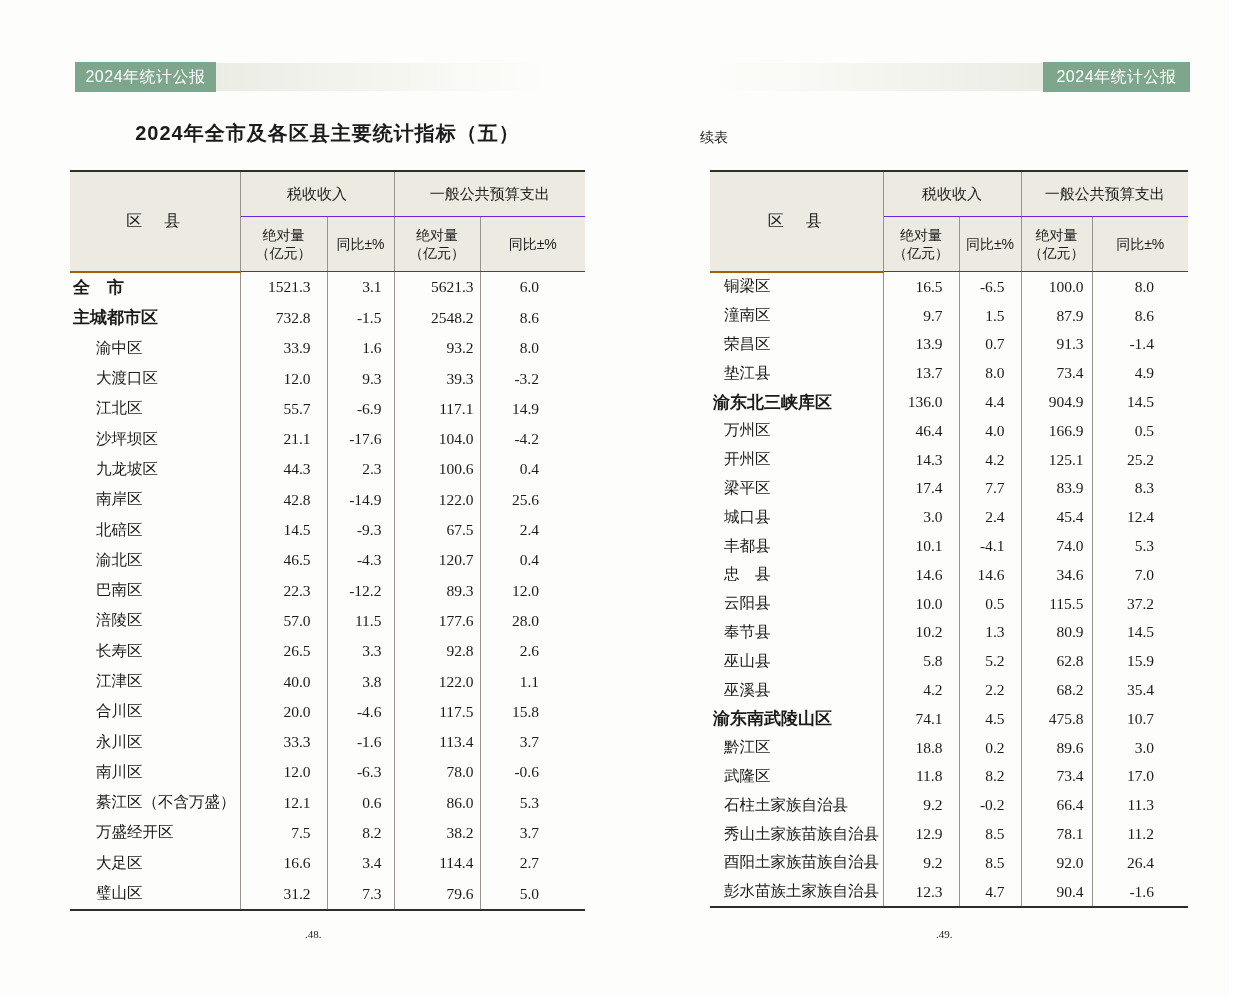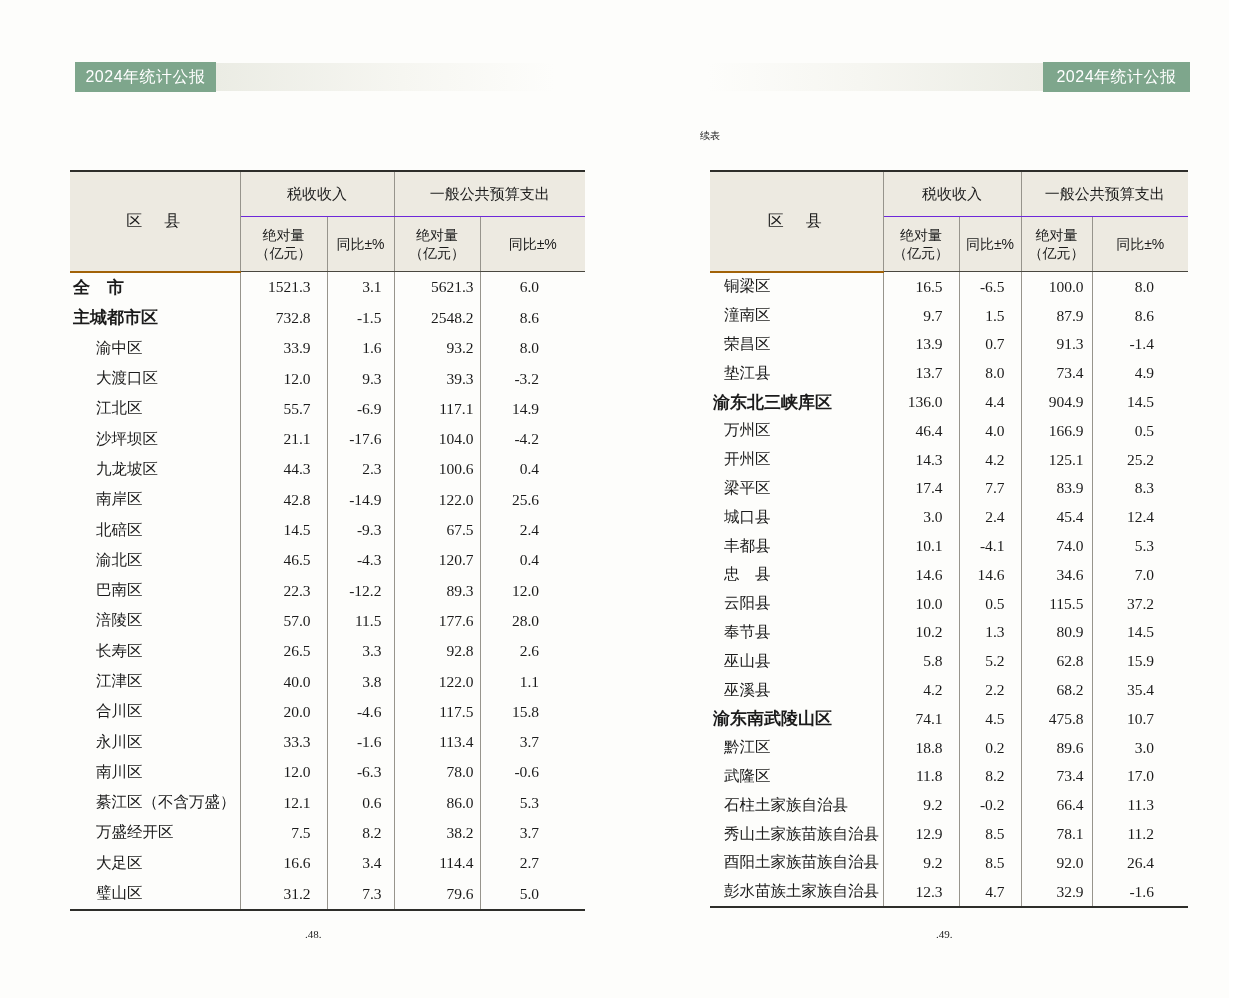--- a/index.html
+++ b/index.html
@@ -19,21 +19,21 @@
   .strip-left  { left:216px; width:338px;
     background:linear-gradient(to right,#ebece4,#f6f6f1 55%,rgba(255,255,255,0)); }
   .strip-right { left:708px; width:335px;
     background:linear-gradient(to left,#ebece4,#f6f6f1 55%,rgba(255,255,255,0)); }
 
   
   .page-title {
     position:absolute; left:70px; top:120px; width:515px; text-align:center;
     font-size:20px; font-weight:bold; letter-spacing:1px;
   }
-  .continued { position:absolute; left:700px; top:129px; font-size:10px; }
+  .continued { position:absolute; left:700px; top:129px; font-size:14px; }
 
   
   .stat-table {
     position:absolute; border-collapse:collapse; table-layout:fixed;
     border-top:2px solid #2e2e2a; border-bottom:2px solid #2e2e2a;
   }
   .t-left  { left:70px;  top:170px; width:515px; }
   .t-right { left:710px; top:170px; width:478px; }
 
   .stat-table th, .stat-table td { border-left:1px solid #97948c; border-right:1px solid #97948c; padding:0; }
@@ -78,20 +78,21 @@
 </head>
 <body>
 
 <div class="canvas">
 
   <div class="badge badge-left">2024年统计公报</div>
   <div class="strip strip-left"></div>
   <div class="strip strip-right"></div>
   <div class="badge badge-right">2024年统计公报</div>
 
+  <div class="page-title">2024年全市及各区县主要统计指标（五）</div>
   <div class="continued">续表</div>
 
   <table class="stat-table t-left">
     <colgroup>
       <col style="width:170px">
         <col style="width:87px">
         <col style="width:67px">
         <col style="width:86px">
         <col style="width:105px">
     </colgroup>
@@ -437,21 +438,21 @@
           <td class="td-name item">酉阳土家族苗族自治县</td>
           <td class="td-num">9.2</td>
           <td class="td-num">8.5</td>
           <td class="td-num">92.0</td>
           <td class="td-num">26.4</td>
         </tr>
         <tr>
           <td class="td-name item">彭水苗族土家族自治县</td>
           <td class="td-num">12.3</td>
           <td class="td-num">4.7</td>
-          <td class="td-num">32.9</td>
+          <td class="td-num">90.4</td>
           <td class="td-num">-1.6</td>
         </tr>
       </tbody>
   </table>
 
   <div class="pageno pageno-left">.48.</div>
   <div class="pageno pageno-right">.49.</div>
 
 </div>
 

